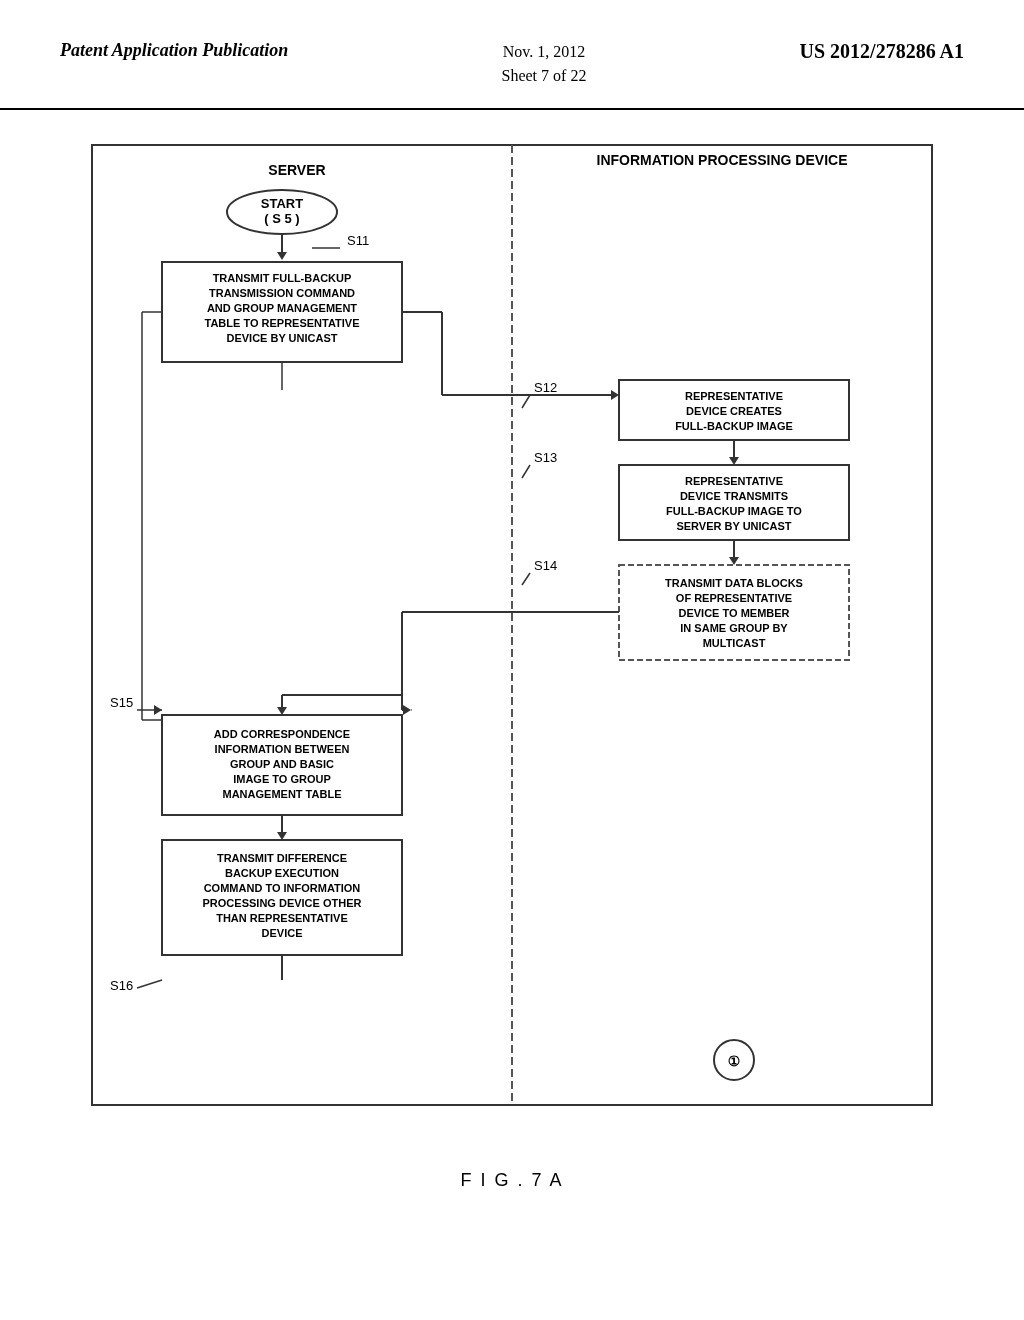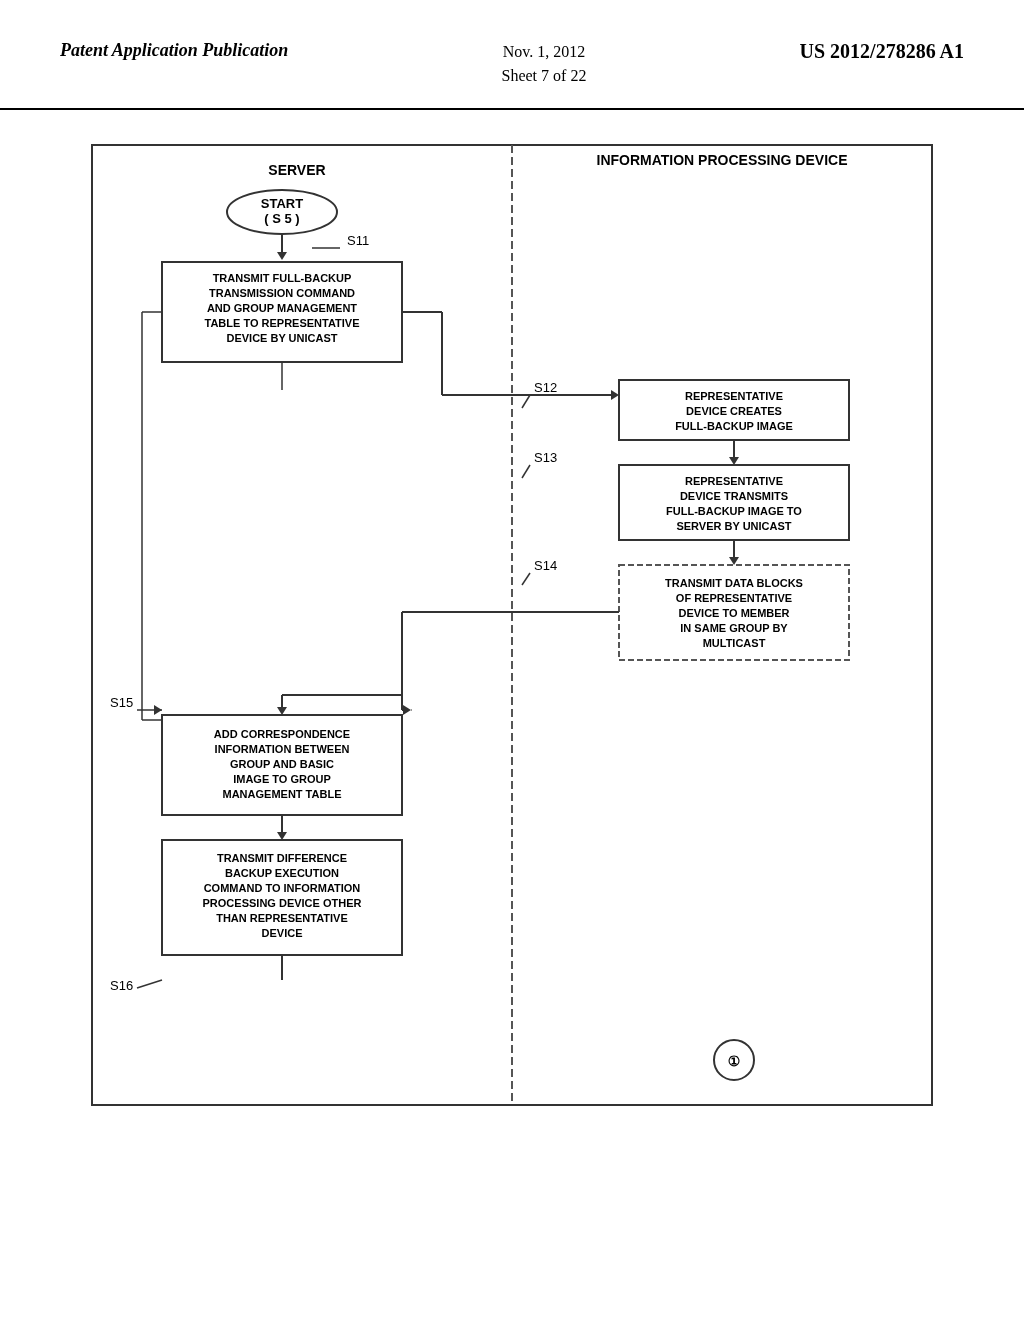--- a/index.html
+++ b/index.html
@@ -192,14 +192,15 @@
 
       <circle cx="652" cy="920" r="20" fill="none" stroke="#333" stroke-width="2"></circle>
       <text x="652" y="926" text-anchor="middle" font-size="14" font-weight="bold">①</text>
 
       <line x1="80" y1="172" x2="60" y2="172" stroke="#333" stroke-width="1.5"></line>
       <line x1="60" y1="172" x2="60" y2="580" stroke="#333" stroke-width="1.5"></line>
       <line x1="60" y1="580" x2="80" y2="580" stroke="#333" stroke-width="1.5"></line>
 
     </svg>
 
+    <div class="caption">F I G . 7 A</div>
   </div>
 </div>
 
 </body></html>

